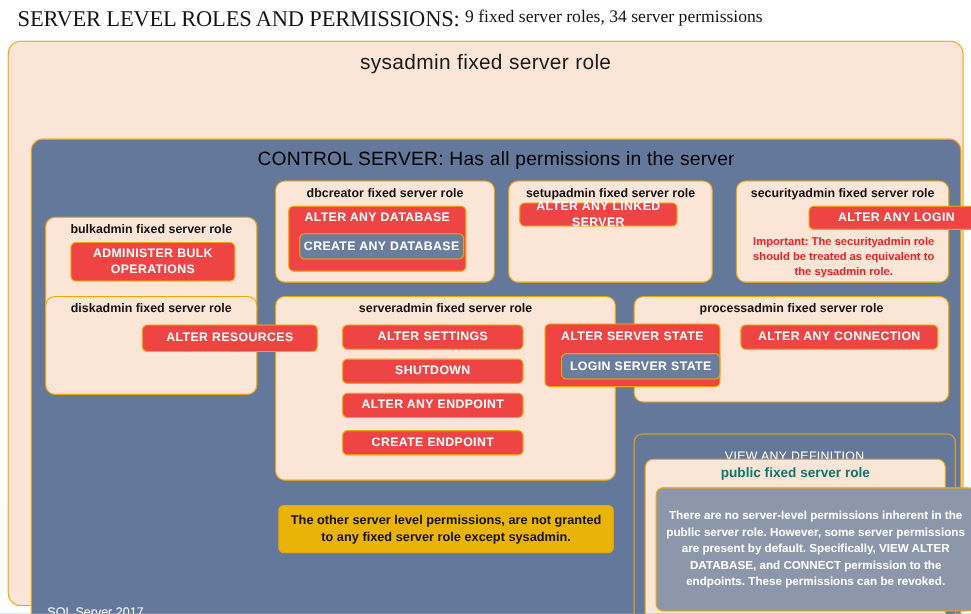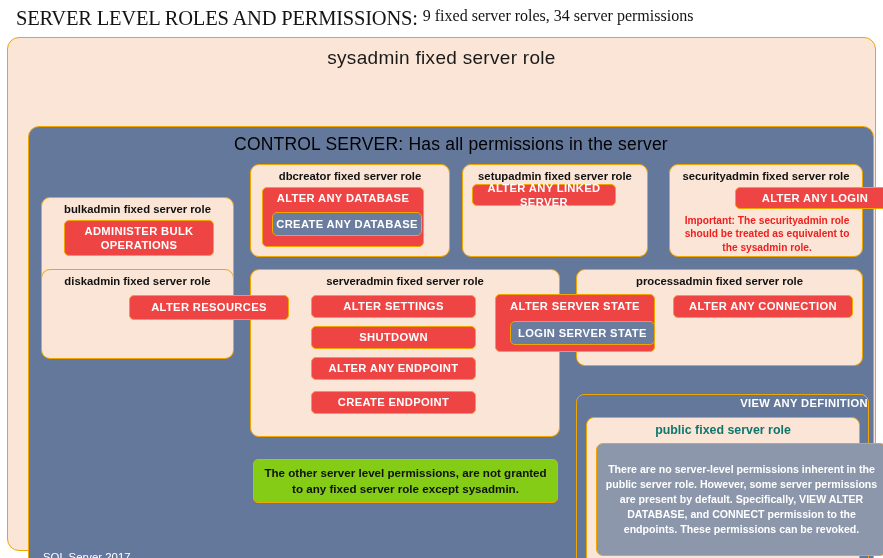--- a/index.html
+++ b/index.html
@@ -82,21 +82,21 @@
     color:#ef2020;
     font-size:10.2px;
     font-weight:bold;
     text-align:center;
     line-height:1.32;
   }
 
   
   .note-box{
     position:absolute;
-    background:#84cc16;
+    background:#eab308;
     border:1.6px solid #f0a500;
     border-radius:5px;
     box-sizing:border-box;
     color:#111111;
     font-size:11.6px;
     font-weight:bold;
     text-align:center;
     line-height:1.35;
     display:flex; align-items:center; justify-content:center;
     padding:0 8px;
@@ -104,22 +104,22 @@
 
   
   #view-any-def{
     position:absolute; left:567px; top:355px; width:293px; height:181px;
     background:#64789c;
     border:1.5px solid #f0a500;
     border-radius:8px;
     box-sizing:border-box;
   }
   #view-any-def-label{
-    position:absolute; left:0; top:2px; width:100%;
-    text-align:right; font-size:11.2px; font-weight:bold; color:#ffffff; letter-spacing:.35px;
+    position:absolute; left:0; top:14px; width:100%;
+    text-align:center; font-size:11.2px; font-weight:normal; color:#ffffff; letter-spacing:.35px;
   }
   #public-panel{
     position:absolute; left:9px; top:22px; width:274px; height:150px;
     background:#fbe5d6;
     border:1.5px solid #f0a500;
     border-radius:8px;
     box-sizing:border-box;
   }
   #public-title{
     position:absolute; left:0; top:5px; width:100%;

